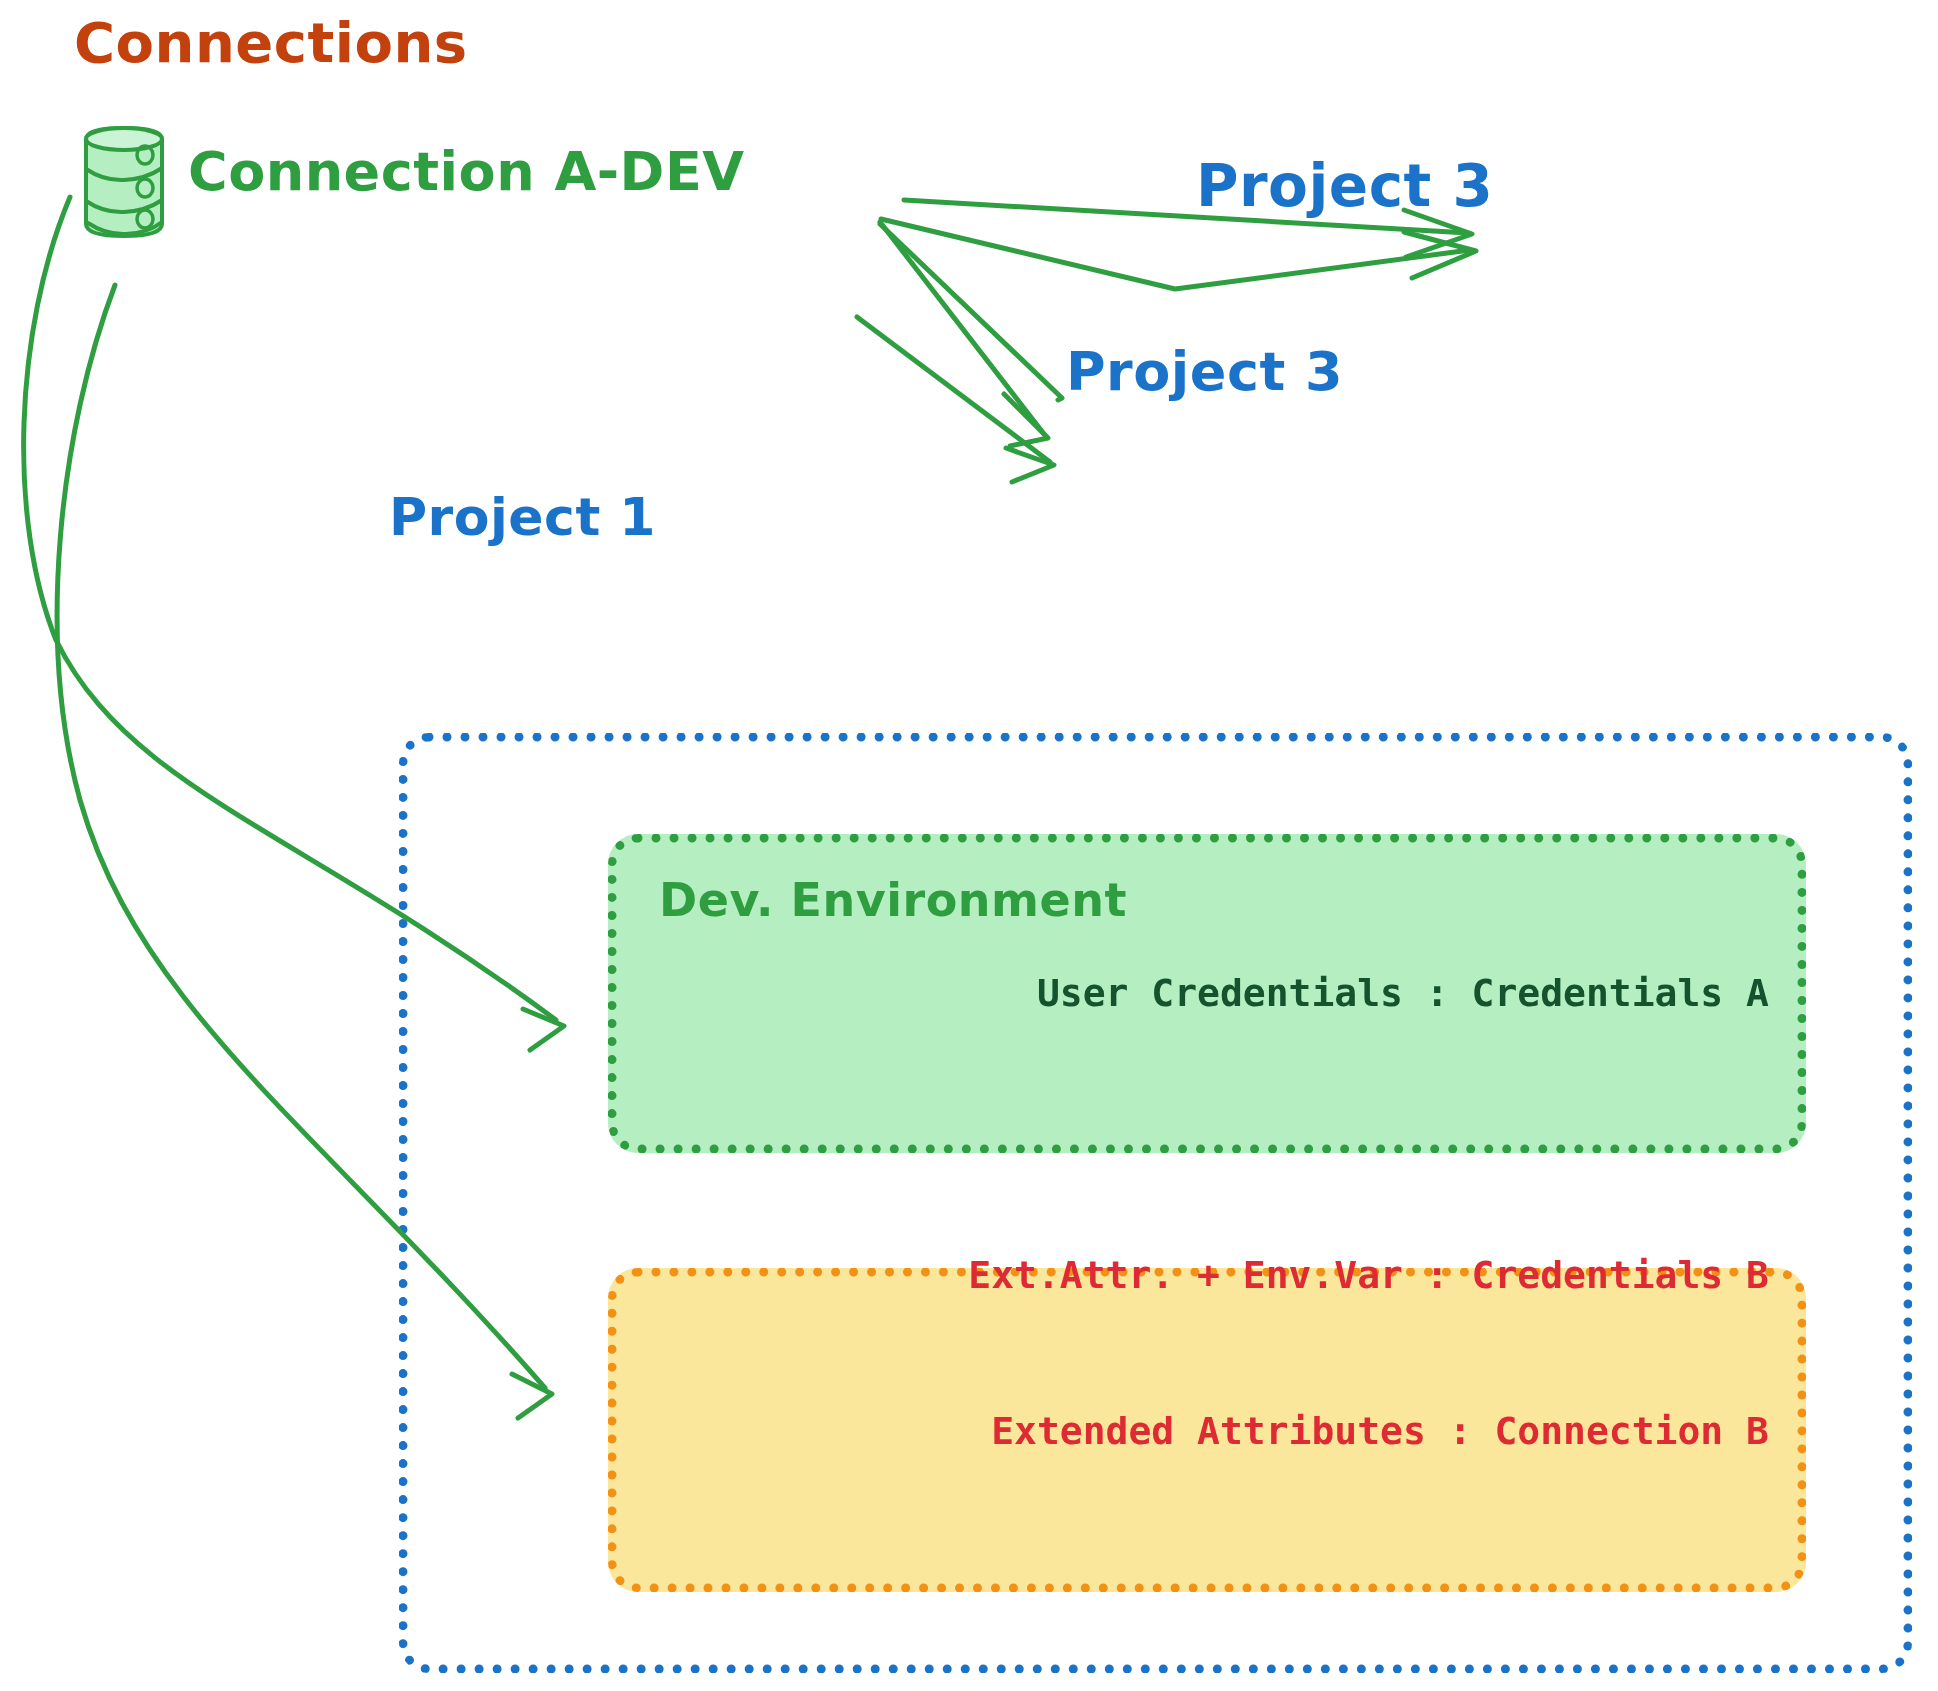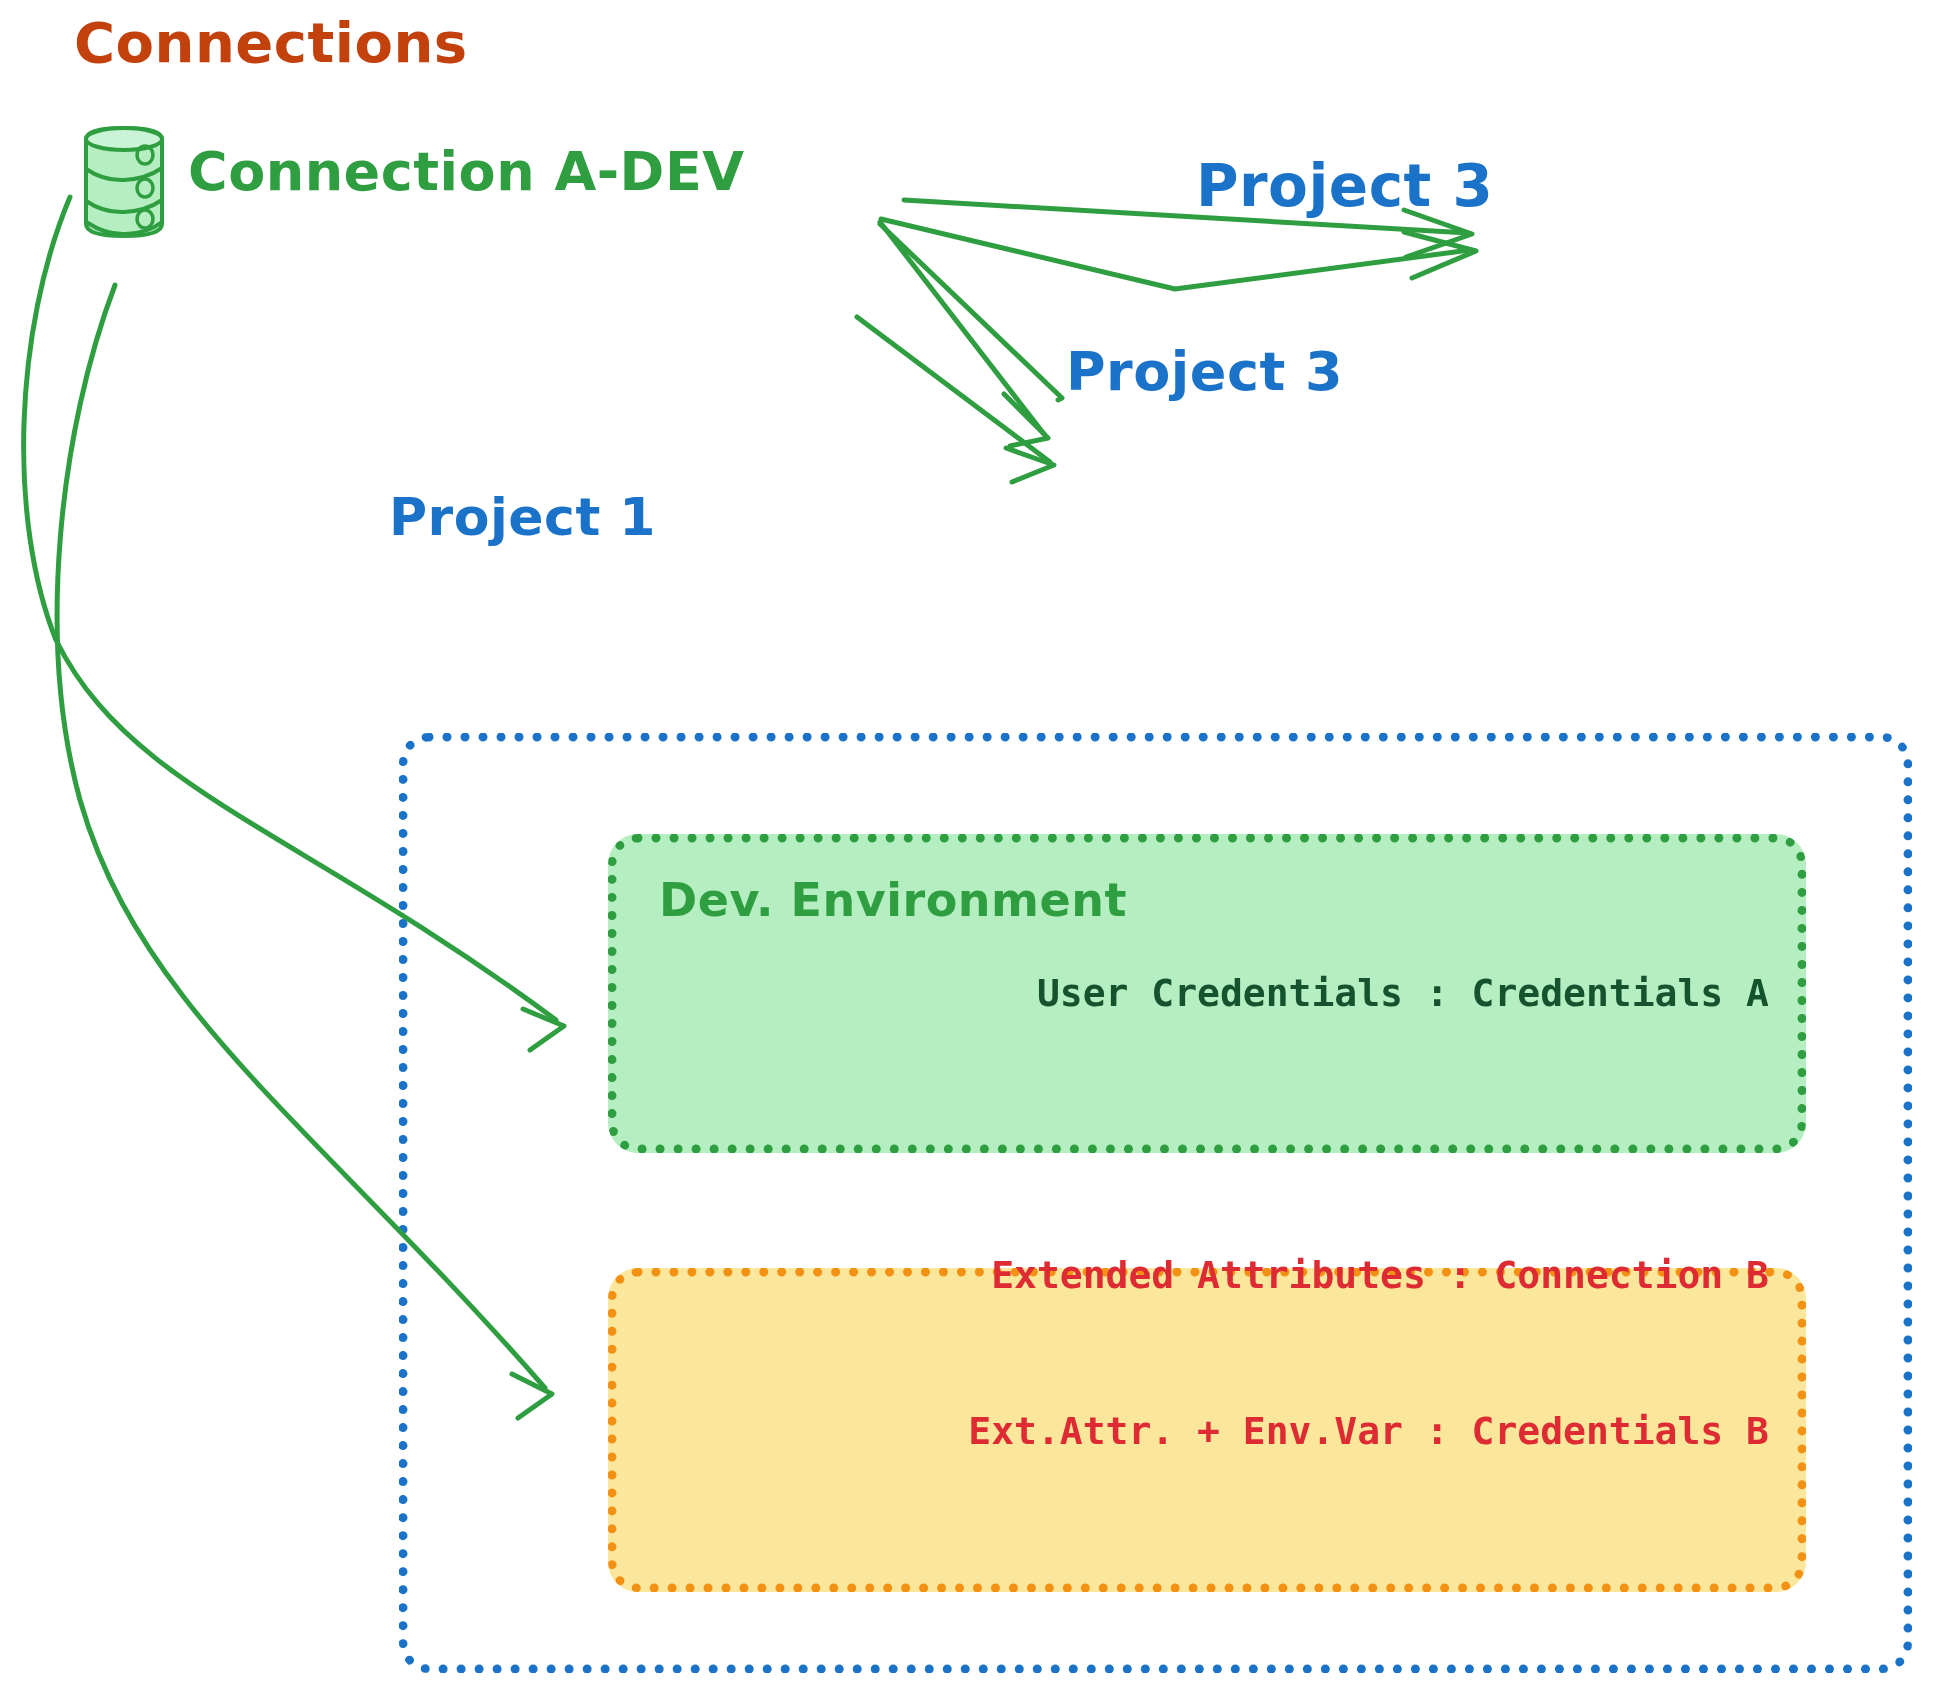--- a/index.html
+++ b/index.html
@@ -207,22 +207,22 @@
 
   <div id="dev-env-box">
     <div id="dev-env-title" class="hand">Dev. Environment</div>
     <div id="dev-env-attrs" class="mono">
       <span class="attr-line">User Credentials : Credentials A</span>
     </div>
   </div>
 
   <div id="prod-env-box">
     <div id="prod-env-attrs" class="mono">
+      <span class="attr-line">Ext.Attr. + Env.Var : Credentials B</span>
       <span class="attr-line">Extended Attributes : Connection B</span>
-      <span class="attr-line">Ext.Attr. + Env.Var : Credentials B</span>
     </div>
   </div>
 
   <svg id="arrows-layer" viewBox="0 0 1938 1691">
 
     <g>
       <path class="arrow-path" d="M904 200 L1468 233"></path>
       <path class="arrow-path" d="M1404 210 L1472 234 L1406 257"></path>
     </g>
 

